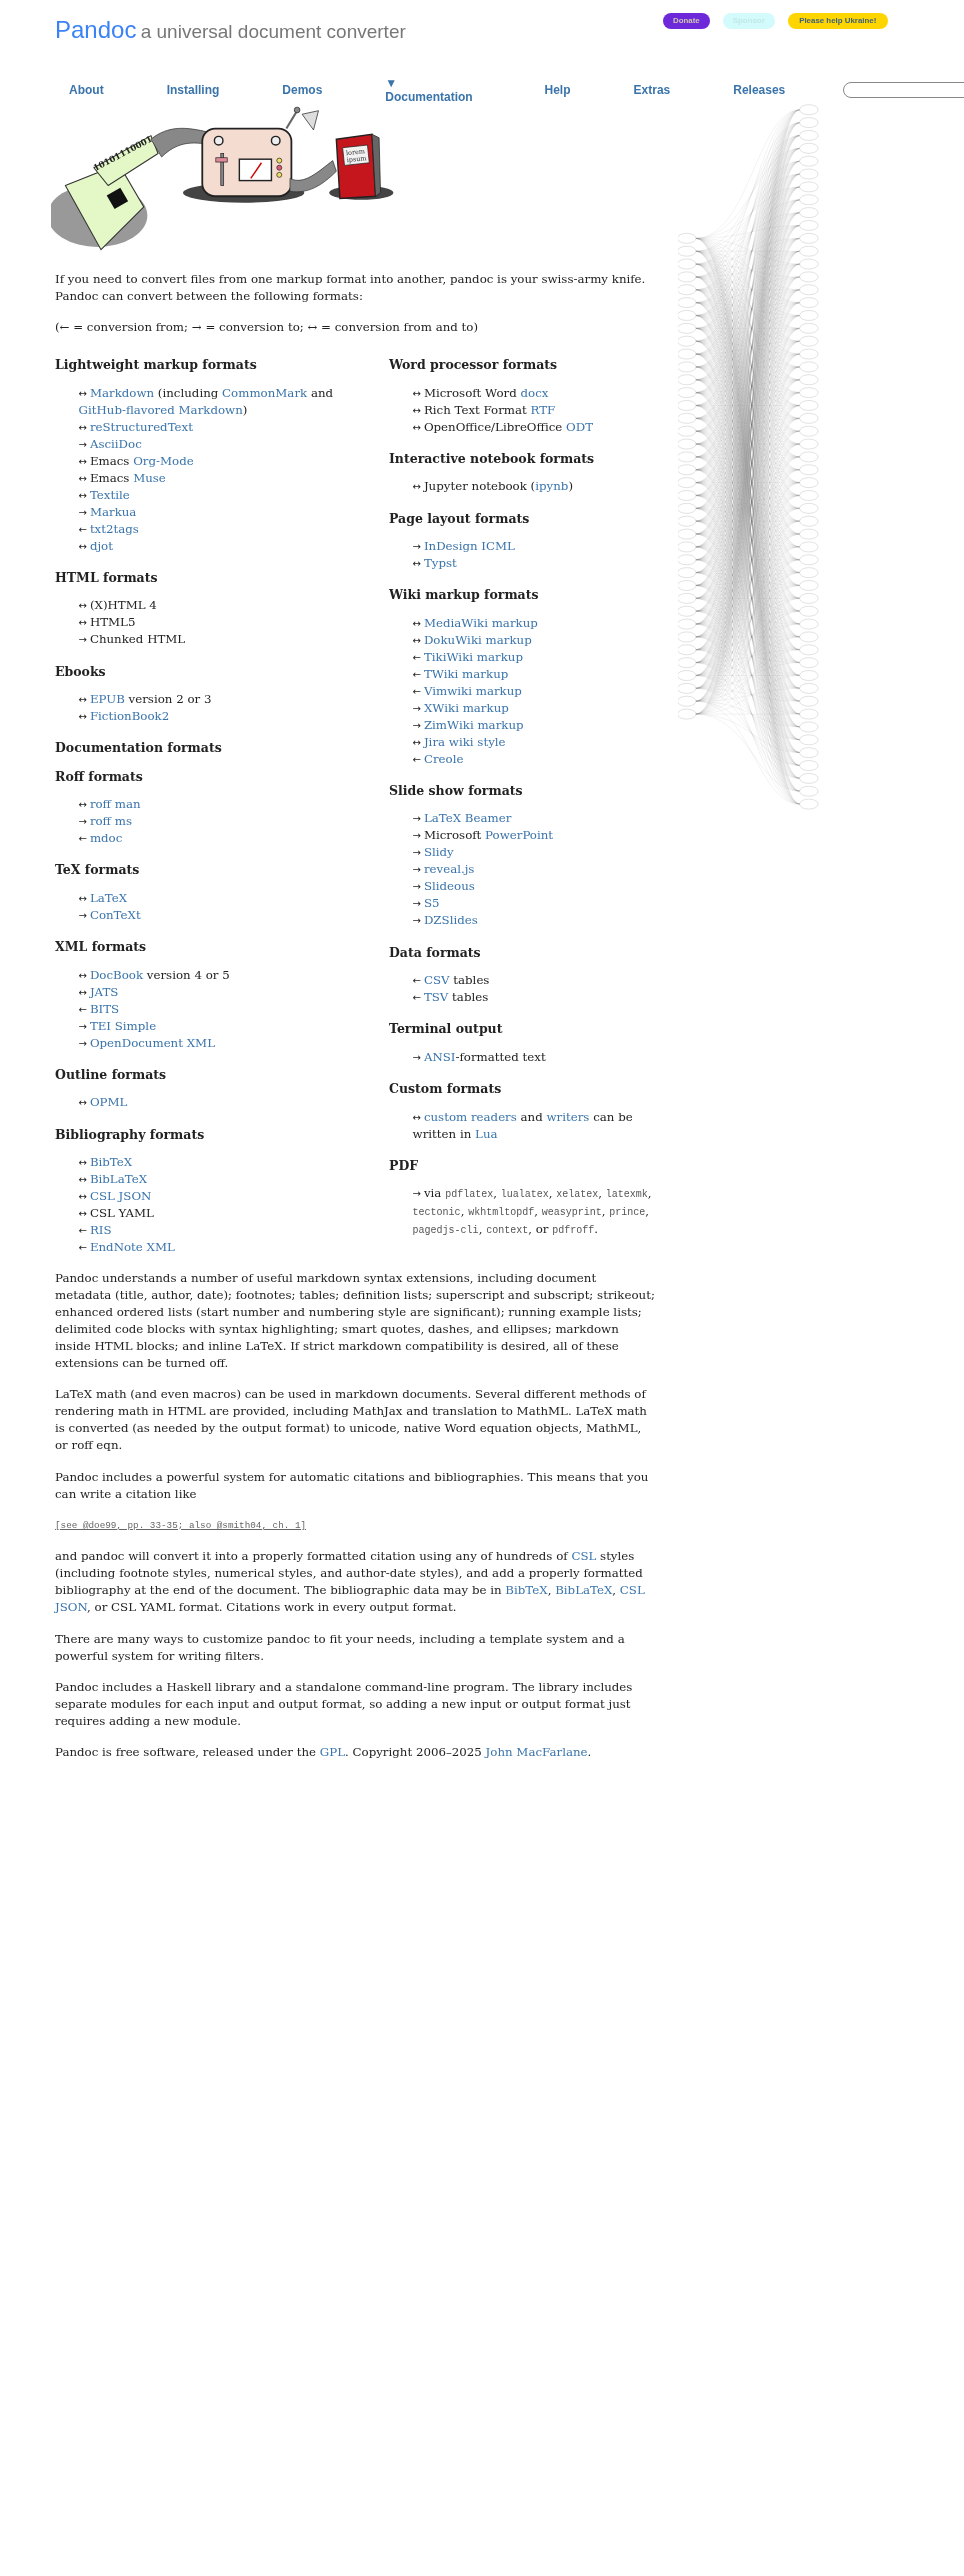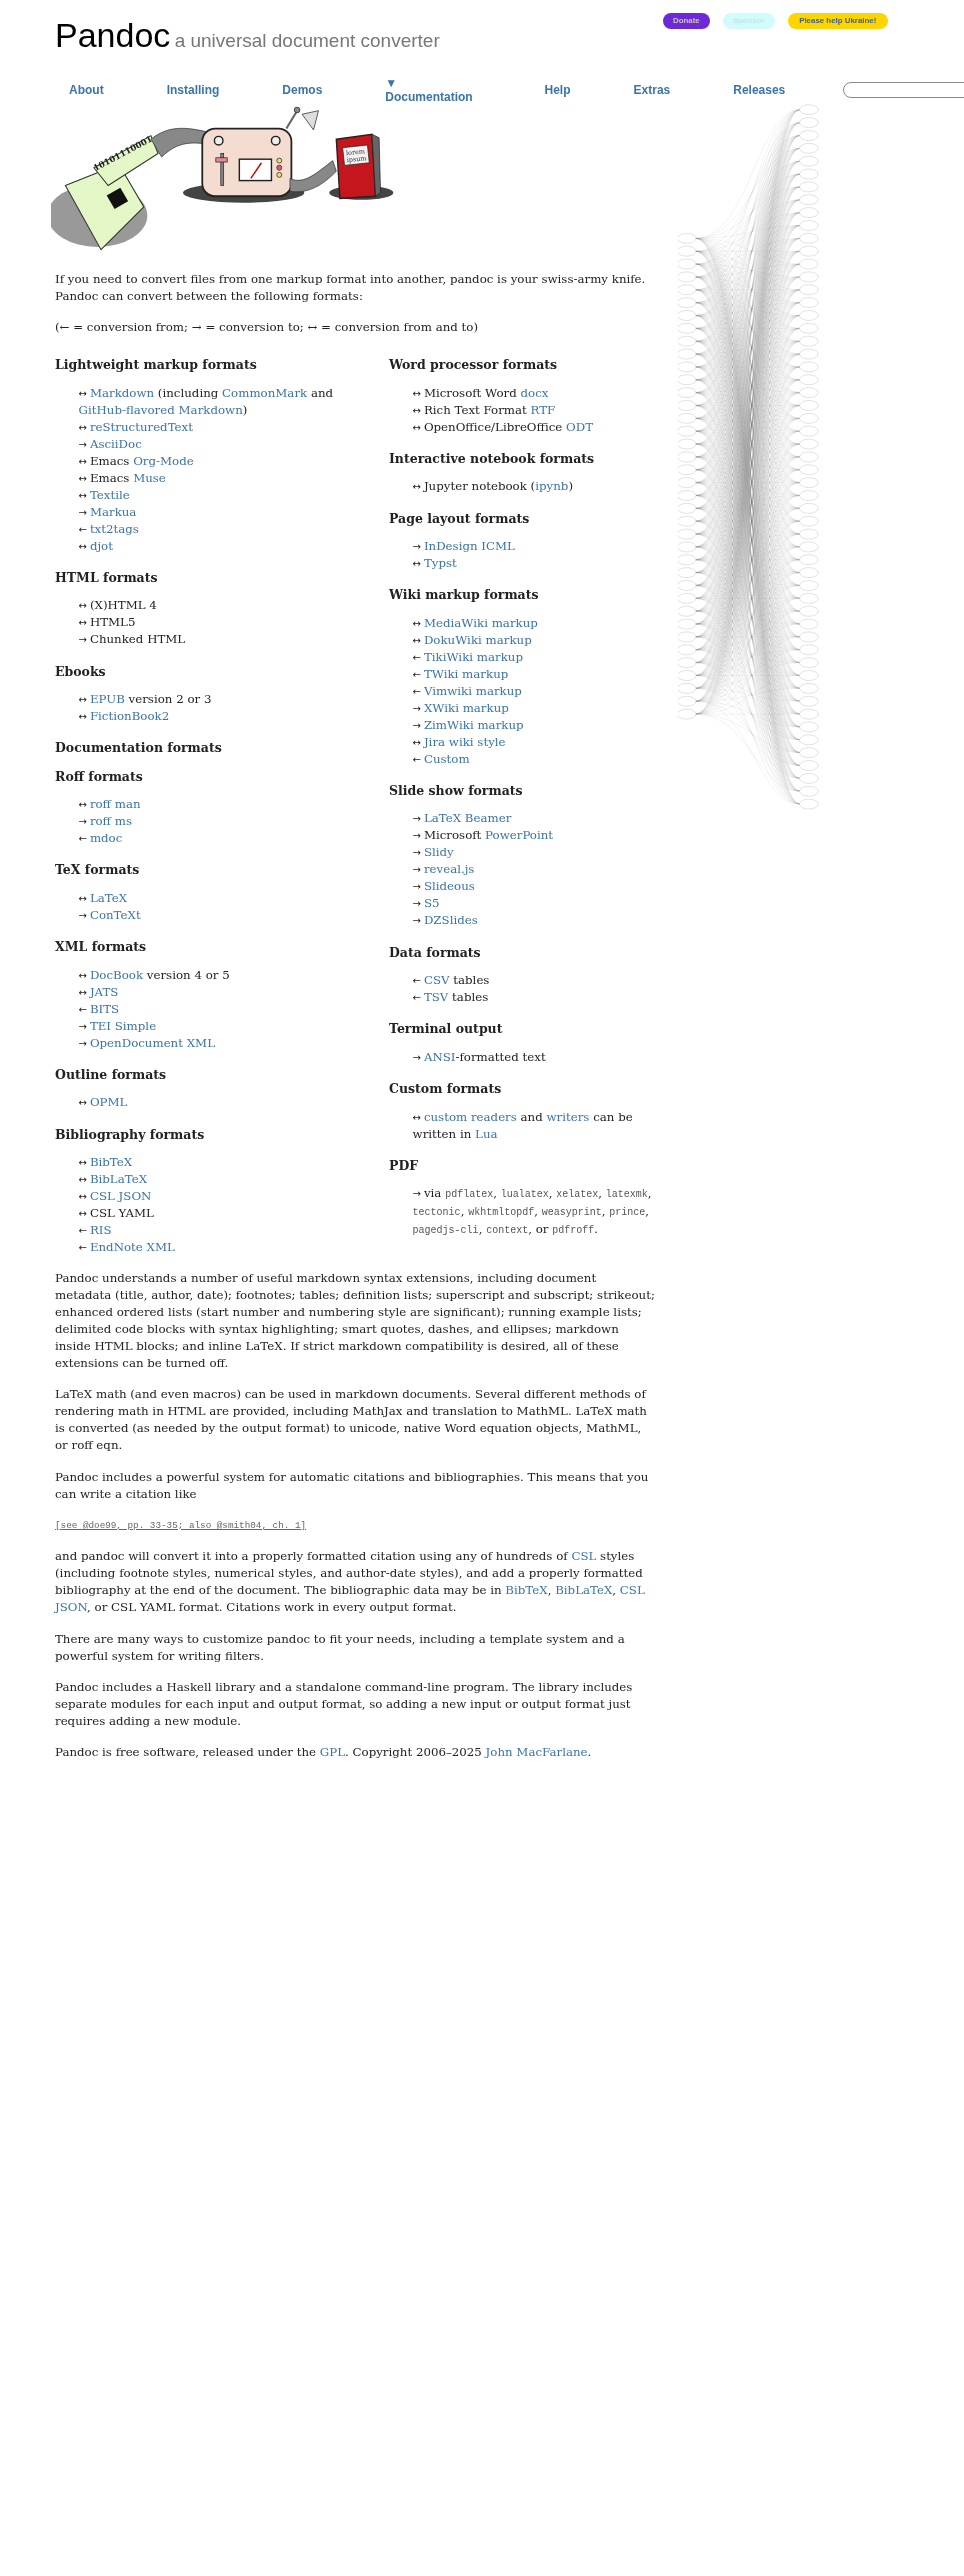--- a/index.html
+++ b/index.html
@@ -1,19 +1,19 @@
 <!DOCTYPE html>
 <html style="font-size:11.4px"><head>
 <meta charset="utf-8">
 <style>
   html, body { margin: 0; padding: 0; background: #fff; }
   body { width: 964px; min-height: 2576px; position: relative; font-family: "DejaVu Serif", "Liberation Serif", serif; color: #222; }
   a { color: #3a74ab; text-decoration: none; }
   .header { position: absolute; left: 55px; top: 15.7px; }
-  .site-title { font-family: "Liberation Sans", sans-serif; font-size: 34px; color: #000000; font-weight: normal; }
+  .site-title { font-family: "Liberation Sans", sans-serif; font-size: 24px; color: #3b82f6; font-weight: normal; }
   .site-tagline { font-family: "Liberation Sans", sans-serif; font-size: 19px; color: #777; margin-left: 4.3px; }
   .top-buttons { position: absolute; top: 13px; left: 663px; display: flex; gap: 13px; }
   .pill { font-family: "Liberation Sans", sans-serif; font-size: 7.9px; font-weight: bold; border-radius: 8.6px; padding: 2.9px 10px; height: 10px; line-height: 10px; }
   .pill.donate { background: #6d28d9; color: #cfc7b0; }
   .pill.sponsor { background: #d4fbfb; color: #c0e8e8; }
   .pill.ukraine { background: #ffd500; color: #3c6280; padding: 2.9px 11.4px; }
   .nav { position: absolute; top: 76px; left: 69px; display: flex; align-items: center; font-family: "Liberation Sans", sans-serif; font-size: 12px; font-weight: bold; gap: 32px; }
   .nav a { color: #3a74ab; margin-right: 31px; }
   .search-input { width: 143px; height: 14.3px; border: 0.7px solid #888; border-radius: 8.6px; margin-left: -5.7px; padding: 0 4.3px; font-size: 9.3px; }
   .search-btn { background: #0f766e; color: #fff; border: none; border-radius: 2.9px; font-family: "Liberation Sans", sans-serif; font-size: 10.7px; padding: 2.1px 3.6px; margin-left: 8px; }
@@ -963,21 +963,21 @@
         <h3>Wiki markup formats</h3>
         <ul>
           <li><span class="arrow">↔</span><a>MediaWiki markup</a></li>
           <li><span class="arrow">↔</span><a>DokuWiki markup</a></li>
           <li><span class="arrow">←</span><a>TikiWiki markup</a></li>
           <li><span class="arrow">←</span><a>TWiki markup</a></li>
           <li><span class="arrow">←</span><a>Vimwiki markup</a></li>
           <li><span class="arrow">→</span><a>XWiki markup</a></li>
           <li><span class="arrow">→</span><a>ZimWiki markup</a></li>
           <li><span class="arrow">↔</span><a>Jira wiki style</a></li>
-          <li><span class="arrow">←</span><a>Custom</a></li>
+          <li><span class="arrow">←</span><a>Creole</a></li>
         </ul>
         <h3>Slide show formats</h3>
         <ul>
           <li><span class="arrow">→</span><a>LaTeX Beamer</a></li>
           <li><span class="arrow">→</span><span>Microsoft </span><a>PowerPoint</a></li>
           <li><span class="arrow">→</span><a>Slidy</a></li>
           <li><span class="arrow">→</span><a>reveal.js</a></li>
           <li><span class="arrow">→</span><a>Slideous</a></li>
           <li><span class="arrow">→</span><a>S5</a></li>
           <li><span class="arrow">→</span><a>DZSlides</a></li>

